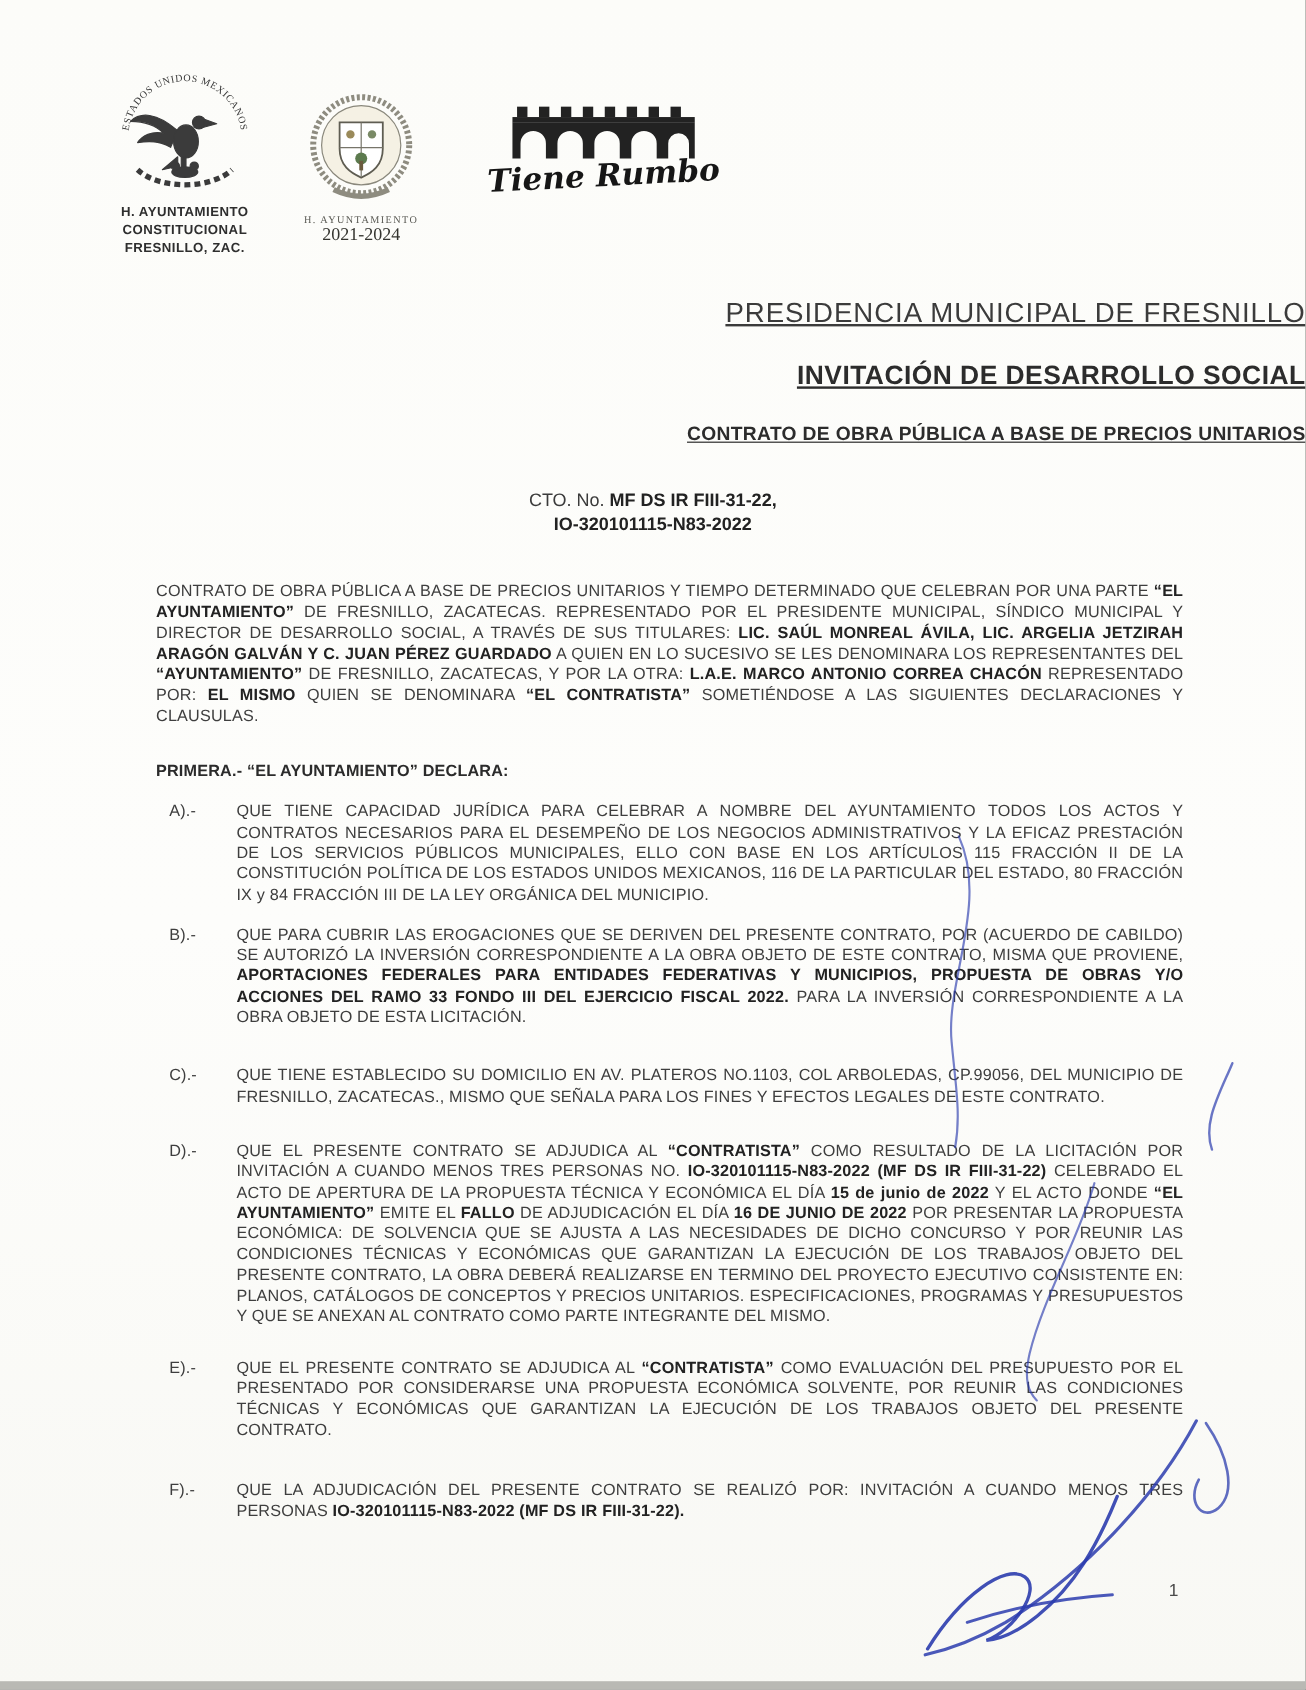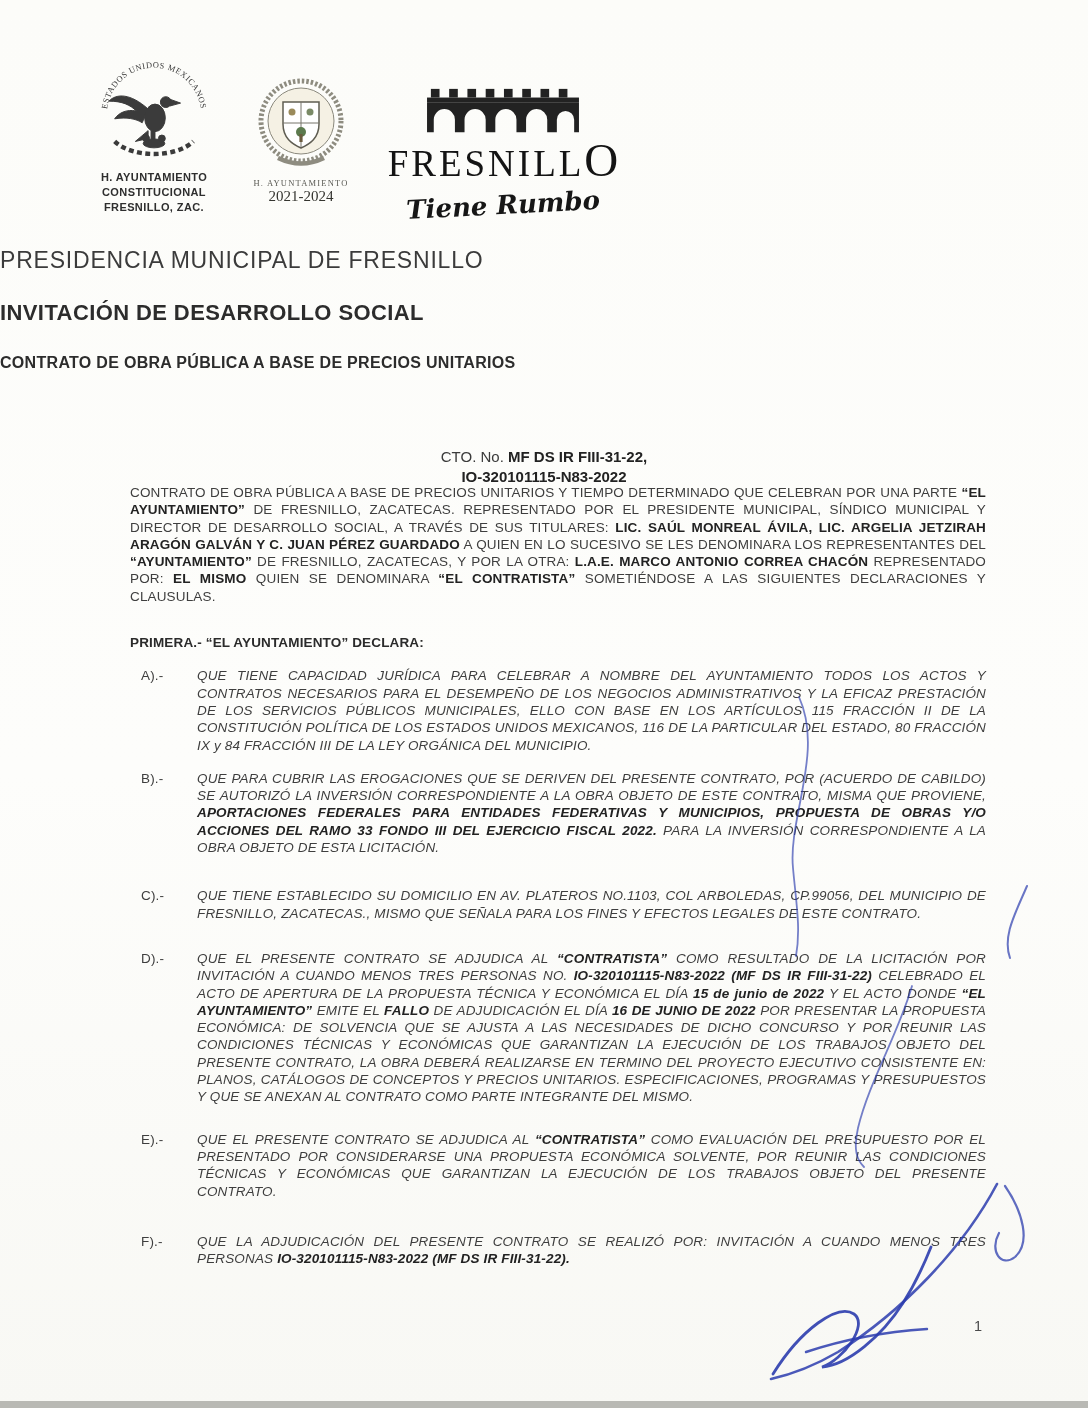--- a/index.html
+++ b/index.html
@@ -26,35 +26,35 @@
   .crest-caption-2 { font-size: 15px; color: #34342f; font-family: "Liberation Serif", serif; }
 
   .brand { position: absolute; left: 378px; top: 86px; width: 250px; text-align: center; }
   .brand svg { width: 166px; height: 50px; display: block; margin: 0 auto; }
   .brand-name { margin-top: 1px; font-family: "Liberation Serif", serif; color: #141414; line-height: 46px; white-space: nowrap; }
   .brand-name .nm { font-size: 37px; letter-spacing: 3px; }
   .brand-name .no { font-size: 47px; letter-spacing: 0; }
   .brand-tagline { font-family: "DejaVu Serif", serif; font-style: italic; font-weight: 700; font-size: 26px; color: #161616; transform: rotate(-3deg); margin-top: -4px; }
 
   
-  .t-line { position: absolute; left: 0; width: 100%; text-align: left; white-space: nowrap; }
+  .t-line { position: absolute; left: 0; width: 100%; text-align: right; white-space: nowrap; text-decoration: underline; }
   .t1 { top: 247px; font-size: 23px; letter-spacing: .8px; color: #3b3b3b; }
   .t2 { top: 300px; font-size: 22px; font-weight: 700; letter-spacing: .4px; color: #2c2c2c; }
   .t3 { top: 354px; font-size: 16px; font-weight: 700; letter-spacing: .3px; color: #2c2c2c; }
-  .cto-block { position: absolute; left: 0; top: 408px; width: 100%; text-align: center; font-size: 15px; line-height: 20px; color: #3b3b3b; margin-top: 39px; }
+  .cto-block { position: absolute; left: 0; top: 408px; width: 100%; text-align: center; font-size: 15px; line-height: 20px; color: #3b3b3b; }
 
   
   .content { position: absolute; left: 130px; top: 484px; width: 856px; font-size: 13.5px; line-height: 17.3px; letter-spacing: .15px; }
   .intro { text-align: justify; }
   .decl-heading { margin-top: 29px; text-align: center; font-weight: 700; font-size: 12.5px; letter-spacing: 1px; color: #2b2b2b; }
   .primera-heading { margin-top: 29px; font-weight: 700; color: #2b2b2b; }
 
   .clause { display: flex; }
   .clause-label { flex: 0 0 67px; padding-left: 11px; }
-  .clause-body { flex: 1; text-align: justify; font-style: italic; }
+  .clause-body { flex: 1; text-align: justify; }
   .clause-a { margin-top: 16px; }
   .clause-b { margin-top: 16px; }
   .clause-c { margin-top: 31px; }
   .clause-d { margin-top: 28px; }
   .clause-e { margin-top: 25px; }
   .clause-f { margin-top: 33px; }
 
   .seg-b { font-weight: 700; color: #222222; }
 
   
@@ -125,23 +125,20 @@
           <rect x="143" y="3" width="9" height="9"></rect>
         <rect x="6" y="12" width="158" height="5"></rect>
         <path fill-rule="evenodd" d="M6 17 h158 v31 h-158 Z
           M13 48 v-13 a11 11 0 0 1 22 0 v13 Z
           M45 48 v-13 a11 11 0 0 1 22 0 v13 Z
           M77 48 v-13 a11 11 0 0 1 22 0 v13 Z
           M109 48 v-13 a11 11 0 0 1 22 0 v13 Z
           M141 48 v-13 a9 9 0 0 1 18 0 v13 Z"></path>
       </g>
     </svg>
-    <div class="brand-name">
-      <span class="nm">FRESNILL</span><span class="no">O</span>
-    </div>
     <div class="brand-tagline">Tiene Rumbo</div>
   </div>
 
   <div class="t-line t1">PRESIDENCIA MUNICIPAL DE FRESNILLO</div>
   <div class="t-line t2">INVITACIÓN DE DESARROLLO SOCIAL</div>
   <div class="t-line t3">CONTRATO DE OBRA PÚBLICA A BASE DE PRECIOS UNITARIOS</div>
 
   <div class="cto-block">
     <div><span>CTO. No. </span><span class="seg-b">MF DS IR FIII-31-22,</span></div>
     <div><span class="seg-b">IO-320101115-N83-2022</span></div>

